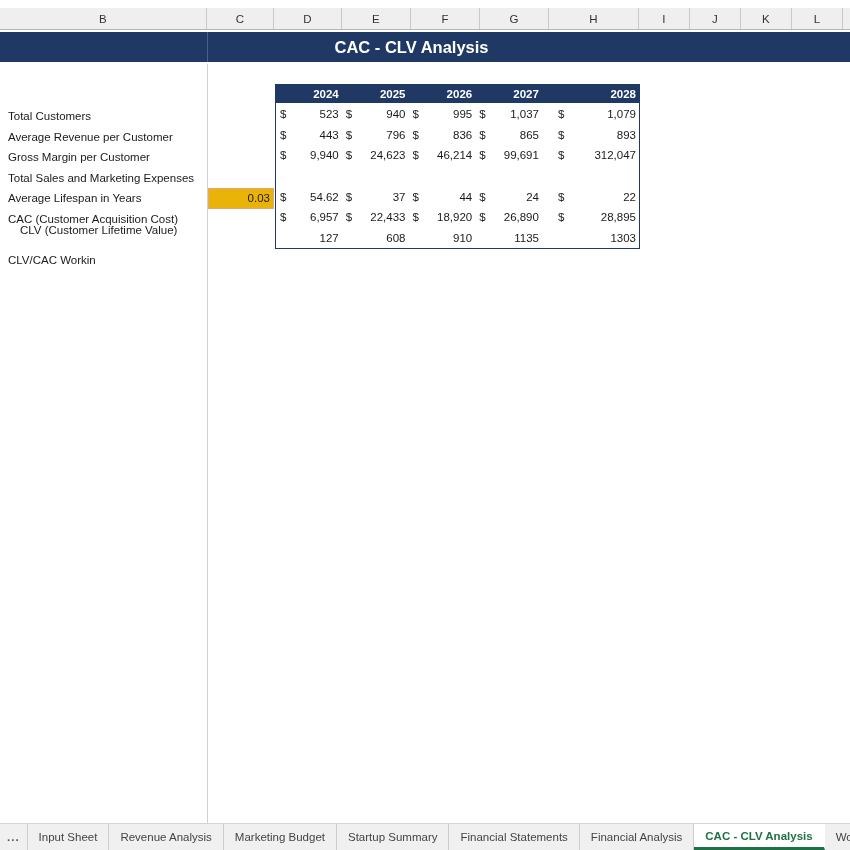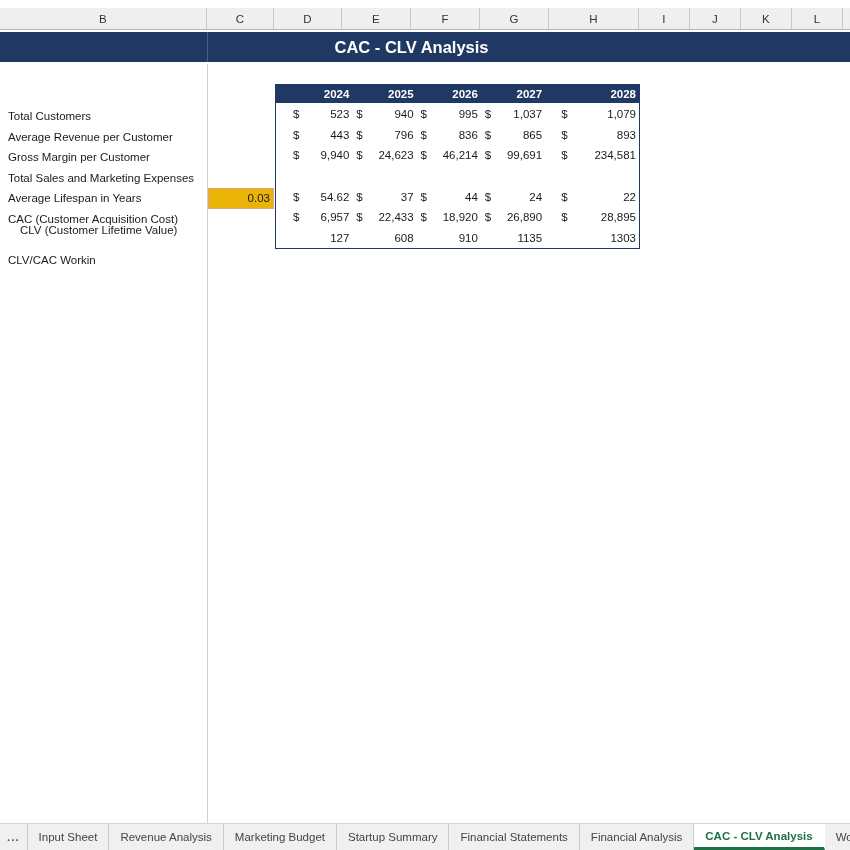--- a/index.html
+++ b/index.html
@@ -173,21 +173,21 @@
     font-size: 11.5px;
     align-items: center;
   }
   .dt-cell .cur {
     position: absolute;
     left: 4px;
     font-size: 11.5px;
     color: #1a1a1a;
   }
   
-  .c-d { width: 68px; margin-left: 13px; }
+  .c-d { width: 68px; }
   .c-e { width: 69px; }
   .c-f { width: 69px; }
   .c-g { width: 69px; }
   .c-h { width: 88px; margin-left: 12px; }
 
   
   .tab-bar {
     position: absolute;
     left: 0;
     top: 823px;
@@ -334,21 +334,21 @@
           <div class="dt-cell c-f">
             <span class="cur">$</span>
             <span>46,214</span>
           </div>
           <div class="dt-cell c-g">
             <span class="cur">$</span>
             <span>99,691</span>
           </div>
           <div class="dt-cell c-h">
             <span class="cur">$</span>
-            <span>234,581</span>
+            <span>312,047</span>
           </div>
         </div>
         <div class="dt-row spacer-row">
           <div class="dt-cell c-d"></div>
           <div class="dt-cell c-e"></div>
           <div class="dt-cell c-f"></div>
           <div class="dt-cell c-g"></div>
           <div class="dt-cell c-h"></div>
         </div>
         <div class="dt-row">

